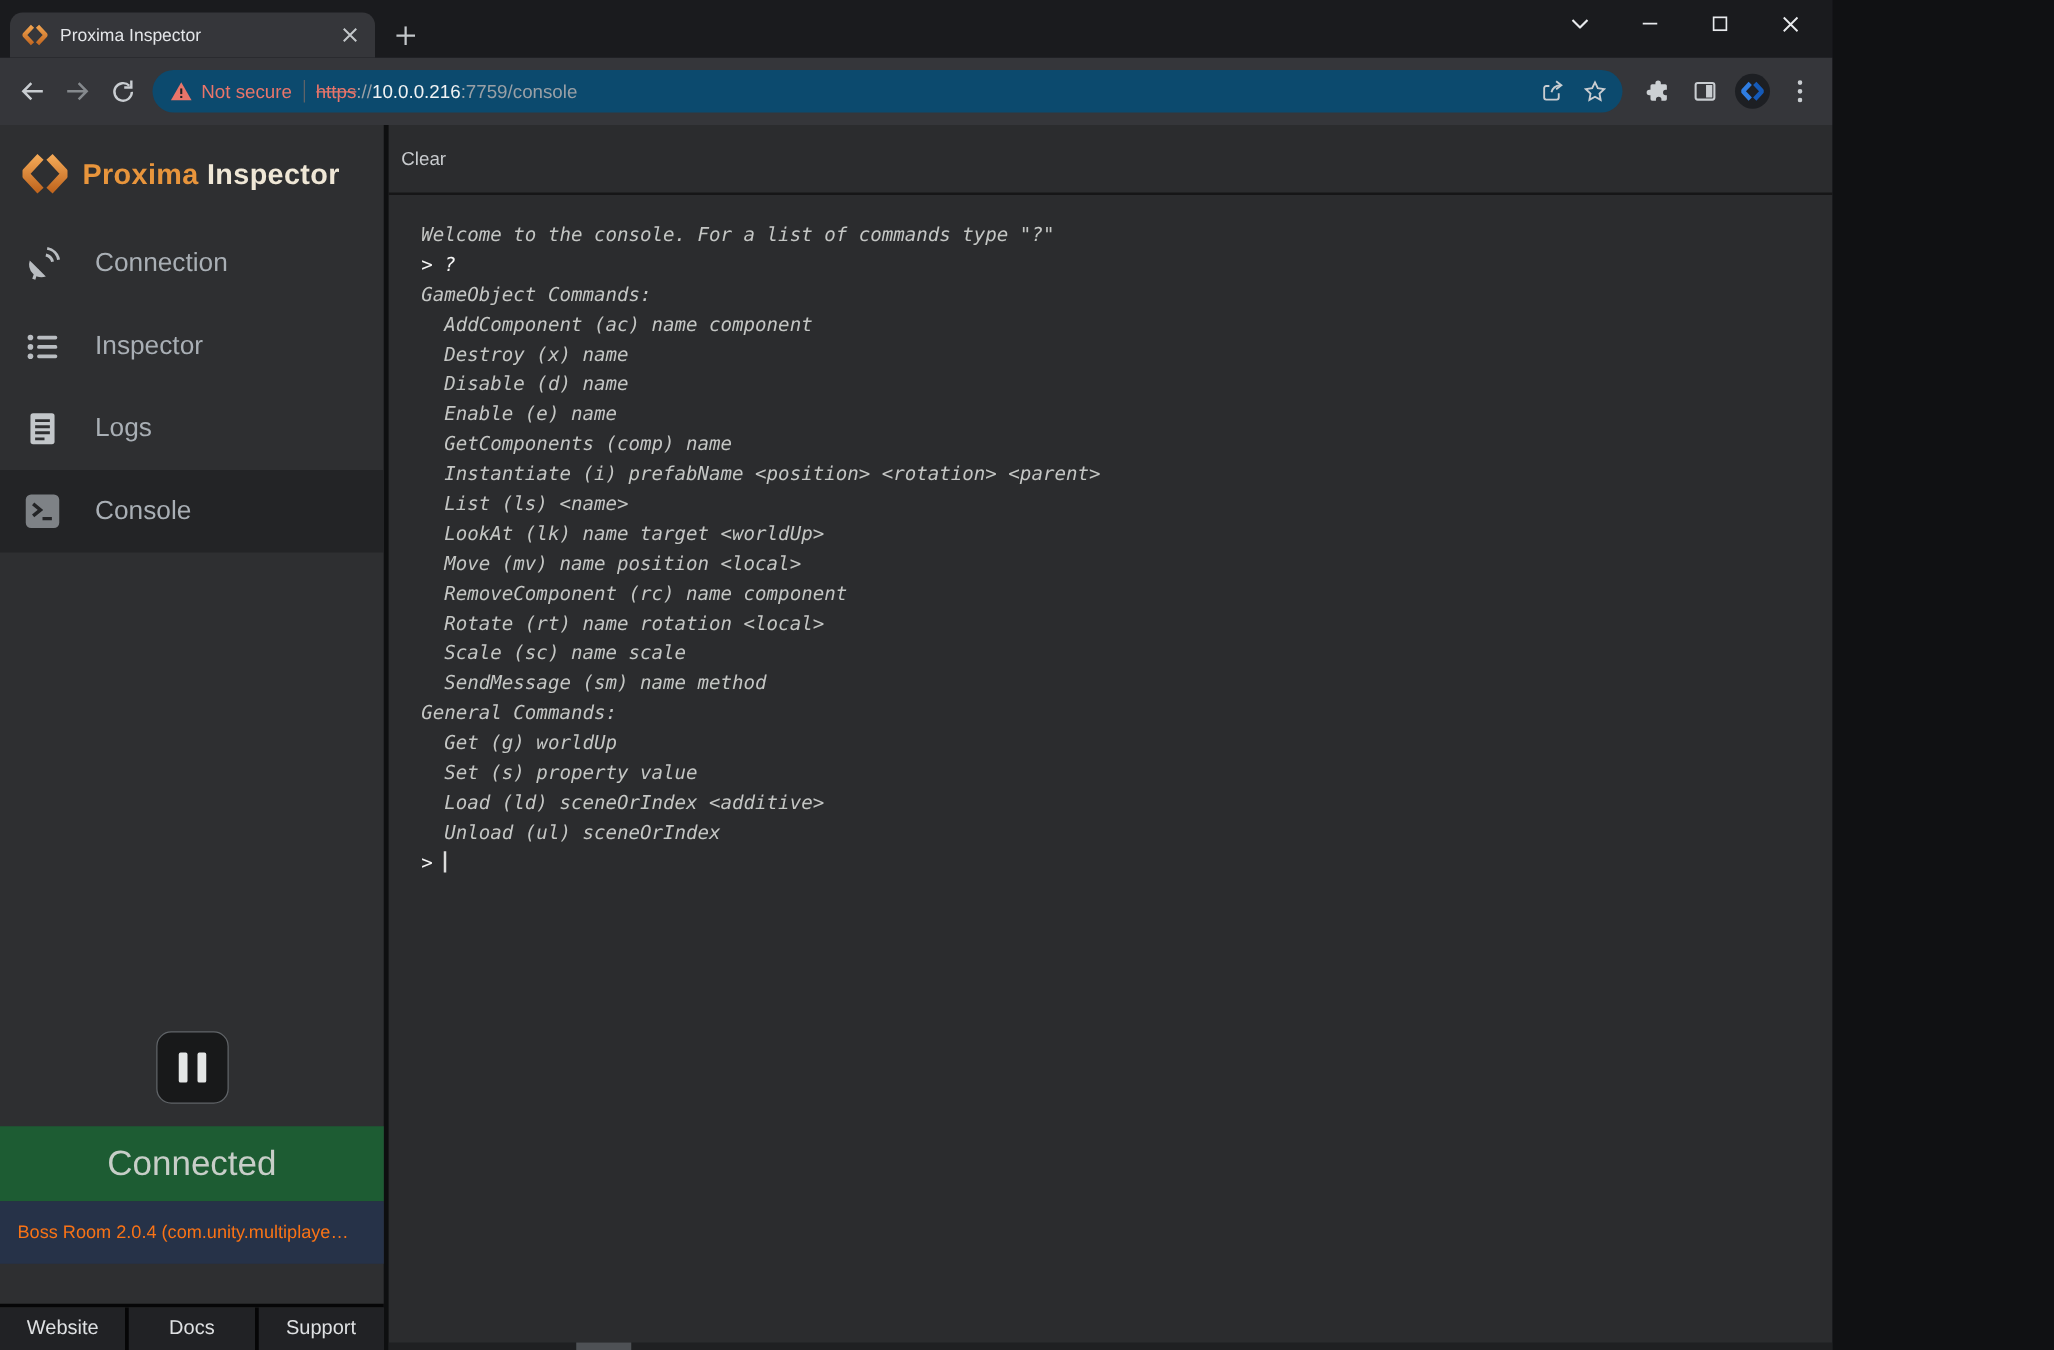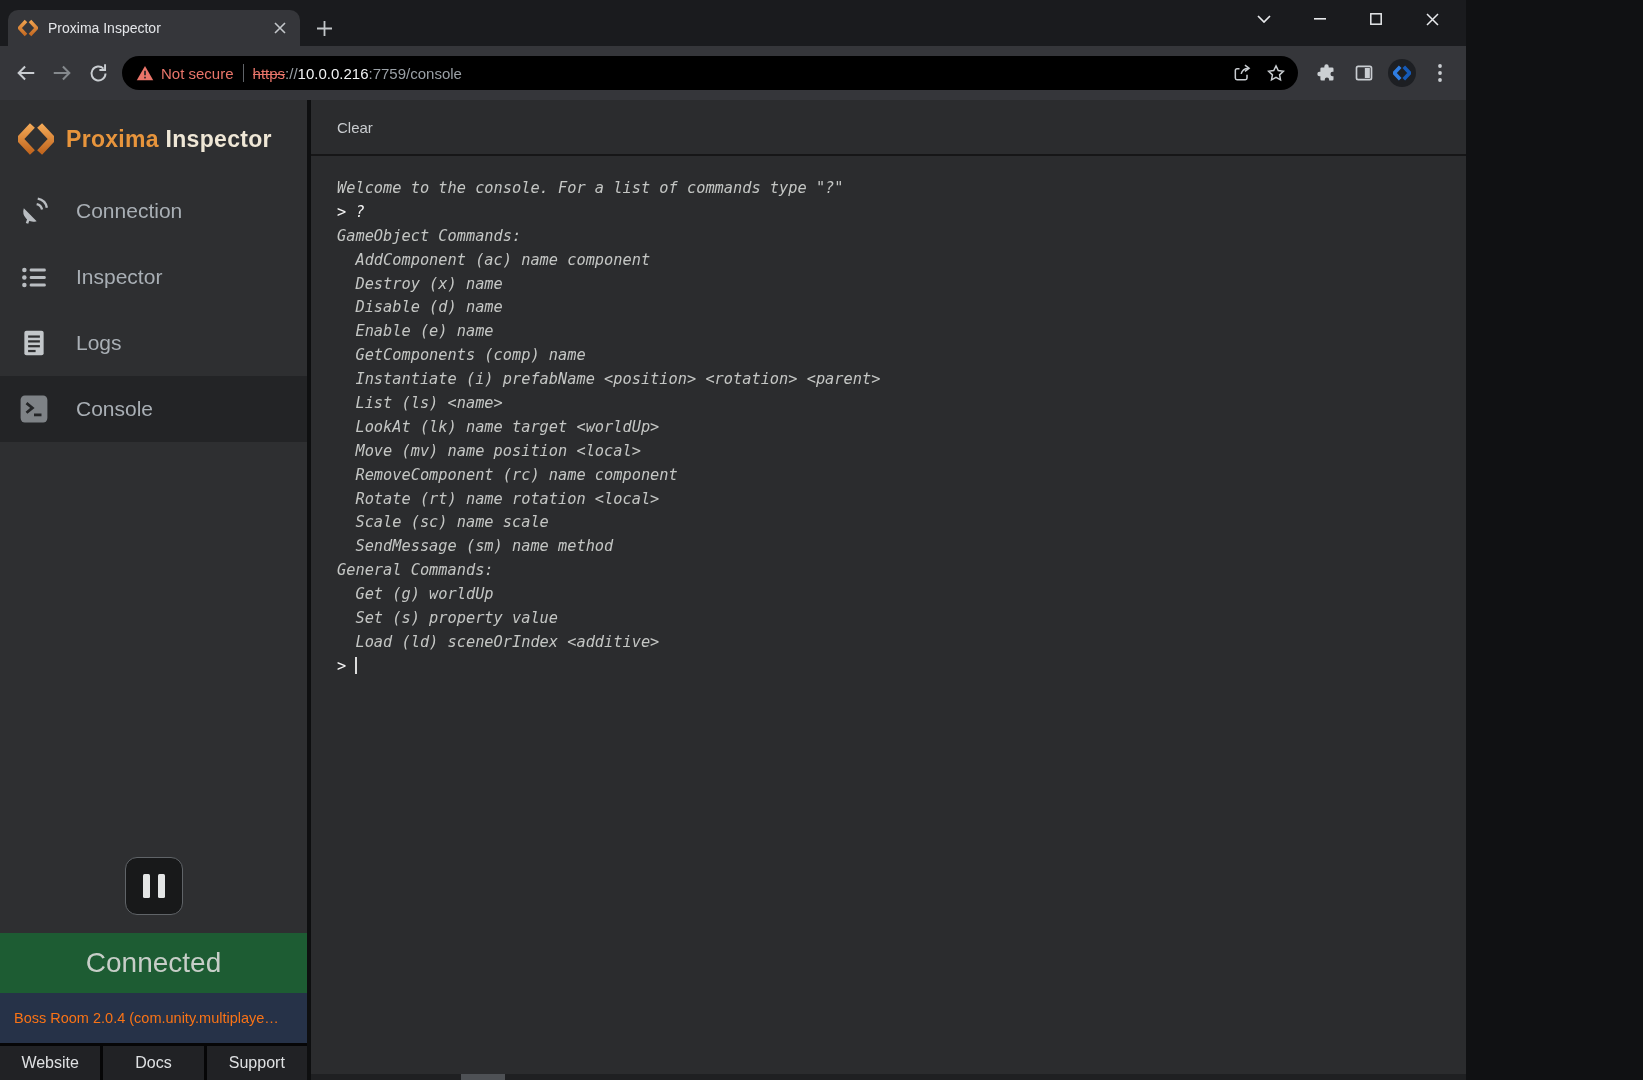--- a/index.html
+++ b/index.html
@@ -12,21 +12,21 @@
   .tab{margin-left:8px;width:292px;height:36px;background:#35363a;border-radius:10px 10px 0 0;
        display:flex;align-items:center;padding:0 10px;gap:10px;}
   .tab-title{flex:1;font-size:14px;color:#e4e6e9;white-space:nowrap;overflow:hidden;}
   .tab-close{width:20px;height:20px;border-radius:50%;display:flex;align-items:center;justify-content:center;}
   .newtab{width:28px;height:28px;margin:0 0 4px 10px;display:flex;align-items:center;justify-content:center;}
   .winctl{position:absolute;top:0;right:6px;height:38px;display:flex;align-items:center;}
   .winctl .wbtn{width:56px;height:38px;display:flex;align-items:center;justify-content:center;}
 
   .toolbar{height:54px;background:#35363a;display:flex;align-items:center;padding:0 8px;}
   .navbtn{width:36px;height:36px;border-radius:50%;display:flex;align-items:center;justify-content:center;flex:0 0 auto;}
-  .omnibox{flex:1;height:34px;margin:0 6px;background:#000000;border-radius:17px;
+  .omnibox{flex:1;height:34px;margin:0 6px;background:#0c4a6e;border-radius:17px;
            display:flex;align-items:center;padding:0 6px 0 14px;gap:9px;min-width:0;}
   .omni-warning{display:flex;align-items:center;gap:7px;}
   .notsecure{font-size:15px;color:#e9756a;white-space:nowrap;}
   .omni-divider{width:1px;height:18px;background:#5f6368;}
   .url{font-size:15px;color:#9aa0a6;white-space:nowrap;overflow:hidden;flex:1;}
   .url .scheme{color:#e9756a;text-decoration:line-through;}
   .url .host{color:#f1f3f4;}
   .omni-right{display:flex;align-items:center;gap:2px;}
   .obtn{width:32px;height:32px;border-radius:50%;display:flex;align-items:center;justify-content:center;}
   .tbright{display:flex;align-items:center;gap:2px;margin-left:4px;}
@@ -45,27 +45,27 @@
   .nav-label{font-size:21px;color:#a9afb5;}
   .side-spacer{flex:1;}
   .pause-wrap{display:flex;justify-content:center;margin-bottom:18px;}
   .pause-btn{width:58px;height:58px;background:#18191a;border:1px solid #606468;border-radius:12px;
              display:flex;align-items:center;justify-content:center;gap:8px;}
   .pause-bar{width:7px;height:24px;background:#e4e6e6;border-radius:1.5px;}
   .status-bar{height:60px;background:#1d5c33;display:flex;align-items:center;justify-content:center;flex:0 0 auto;}
   .status-label{font-size:28px;color:#c7cec8;}
   .project-bar{height:50px;background:#263248;display:flex;align-items:center;padding:0 14px;flex:0 0 auto;}
   .project-label{font-size:14.5px;color:#f97316;white-space:nowrap;overflow:hidden;}
-  .footer-tabs{height:37px;border-top:3px solid #060607;display:flex;flex:0 0 auto;}
+  .footer-tabs{height:37px;border-top:3px solid #060607;display:flex;flex:0 0 auto;margin-top:32px;}
   .ftab{flex:1;background:#212225;display:flex;align-items:center;justify-content:center;
         font-size:16px;color:#dfe1e3;font-weight:500;}
   .ftab + .ftab{border-left:3px solid #060607;}
 
   .main{flex:1;background:#2b2c2e;position:relative;display:flex;flex-direction:column;min-width:0;}
-  .console-header{height:56px;border-bottom:2px solid #161617;display:flex;align-items:center;padding-left:26px;flex:0 0 auto;}
+  .console-header{height:56px;border-bottom:2px solid #161617;display:flex;align-items:center;padding-left:10px;flex:0 0 auto;}
   .clear-btn{font-size:15px;color:#c9cccf;cursor:pointer;}
   .console-output{padding:21px 10px 0 26px;font-family:"DejaVu Sans Mono",monospace;font-size:15.3px;overflow:hidden;font-style:italic;}
   .cline{white-space:pre;line-height:23.9px;height:23.9px;color:#c4c6c4;}
   .cline.echo{color:#f5f5f5;}
   .cline.prompt{color:#f5f5f5;}
   .cursor{display:inline-block;width:2px;height:17px;background:#dcdcdc;vertical-align:-3px;}
   .hscroll-track{position:absolute;left:0;right:0;bottom:0;height:6px;background:#1f2022;}
   .hscroll-thumb{position:absolute;left:150px;top:0;width:44px;height:6px;background:#4e5155;}
 
   svg{display:block;}
@@ -312,20 +312,21 @@
           <div class="cline output">  LookAt (lk) name target &lt;worldUp&gt;</div>
           <div class="cline output">  Move (mv) name position &lt;local&gt;</div>
           <div class="cline output">  RemoveComponent (rc) name component</div>
           <div class="cline output">  Rotate (rt) name rotation &lt;local&gt;</div>
           <div class="cline output">  Scale (sc) name scale</div>
           <div class="cline output">  SendMessage (sm) name method</div>
           <div class="cline output">General Commands:</div>
           <div class="cline output">  Get (g) worldUp</div>
           <div class="cline output">  Set (s) property value</div>
           <div class="cline output">  Load (ld) sceneOrIndex &lt;additive&gt;</div>
+          <div class="cline output">  Unload (ul) sceneOrIndex</div>
           <div class="cline prompt">&gt; <span class="cursor"></span></div>
         </div>
       <div class="hscroll-track">
         <div class="hscroll-thumb"></div>
       </div>
     </div>
 
   </div>
 </div>
 

